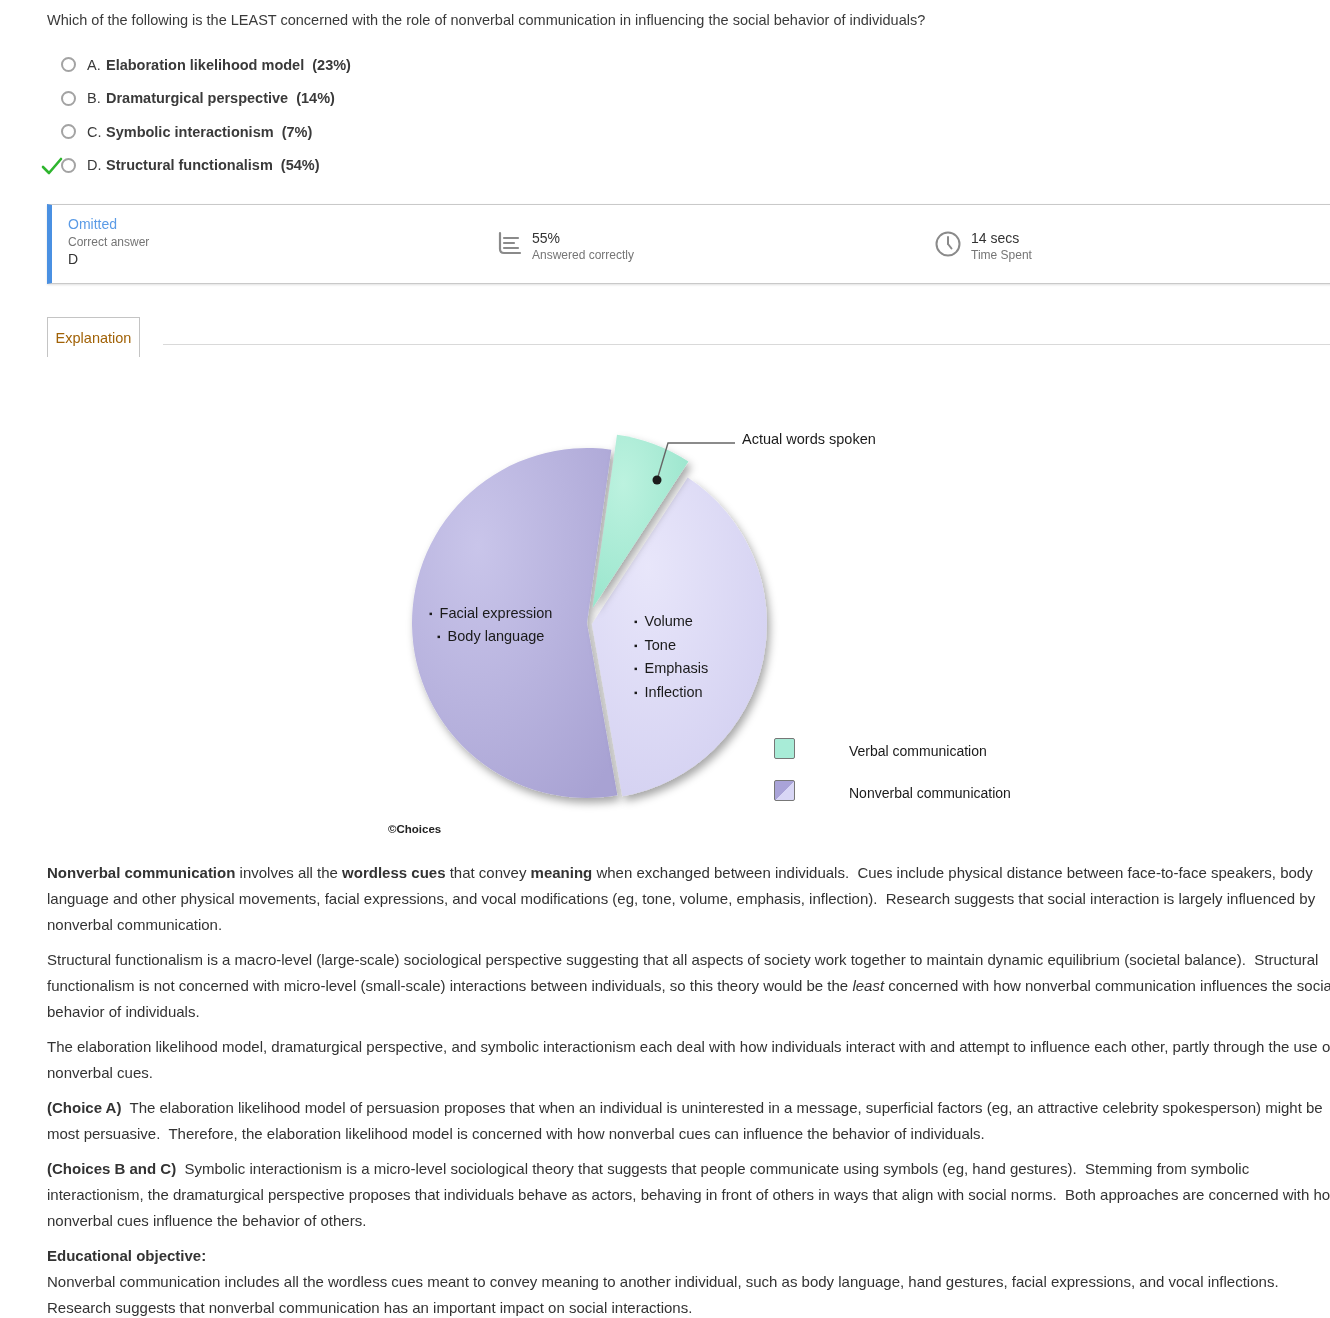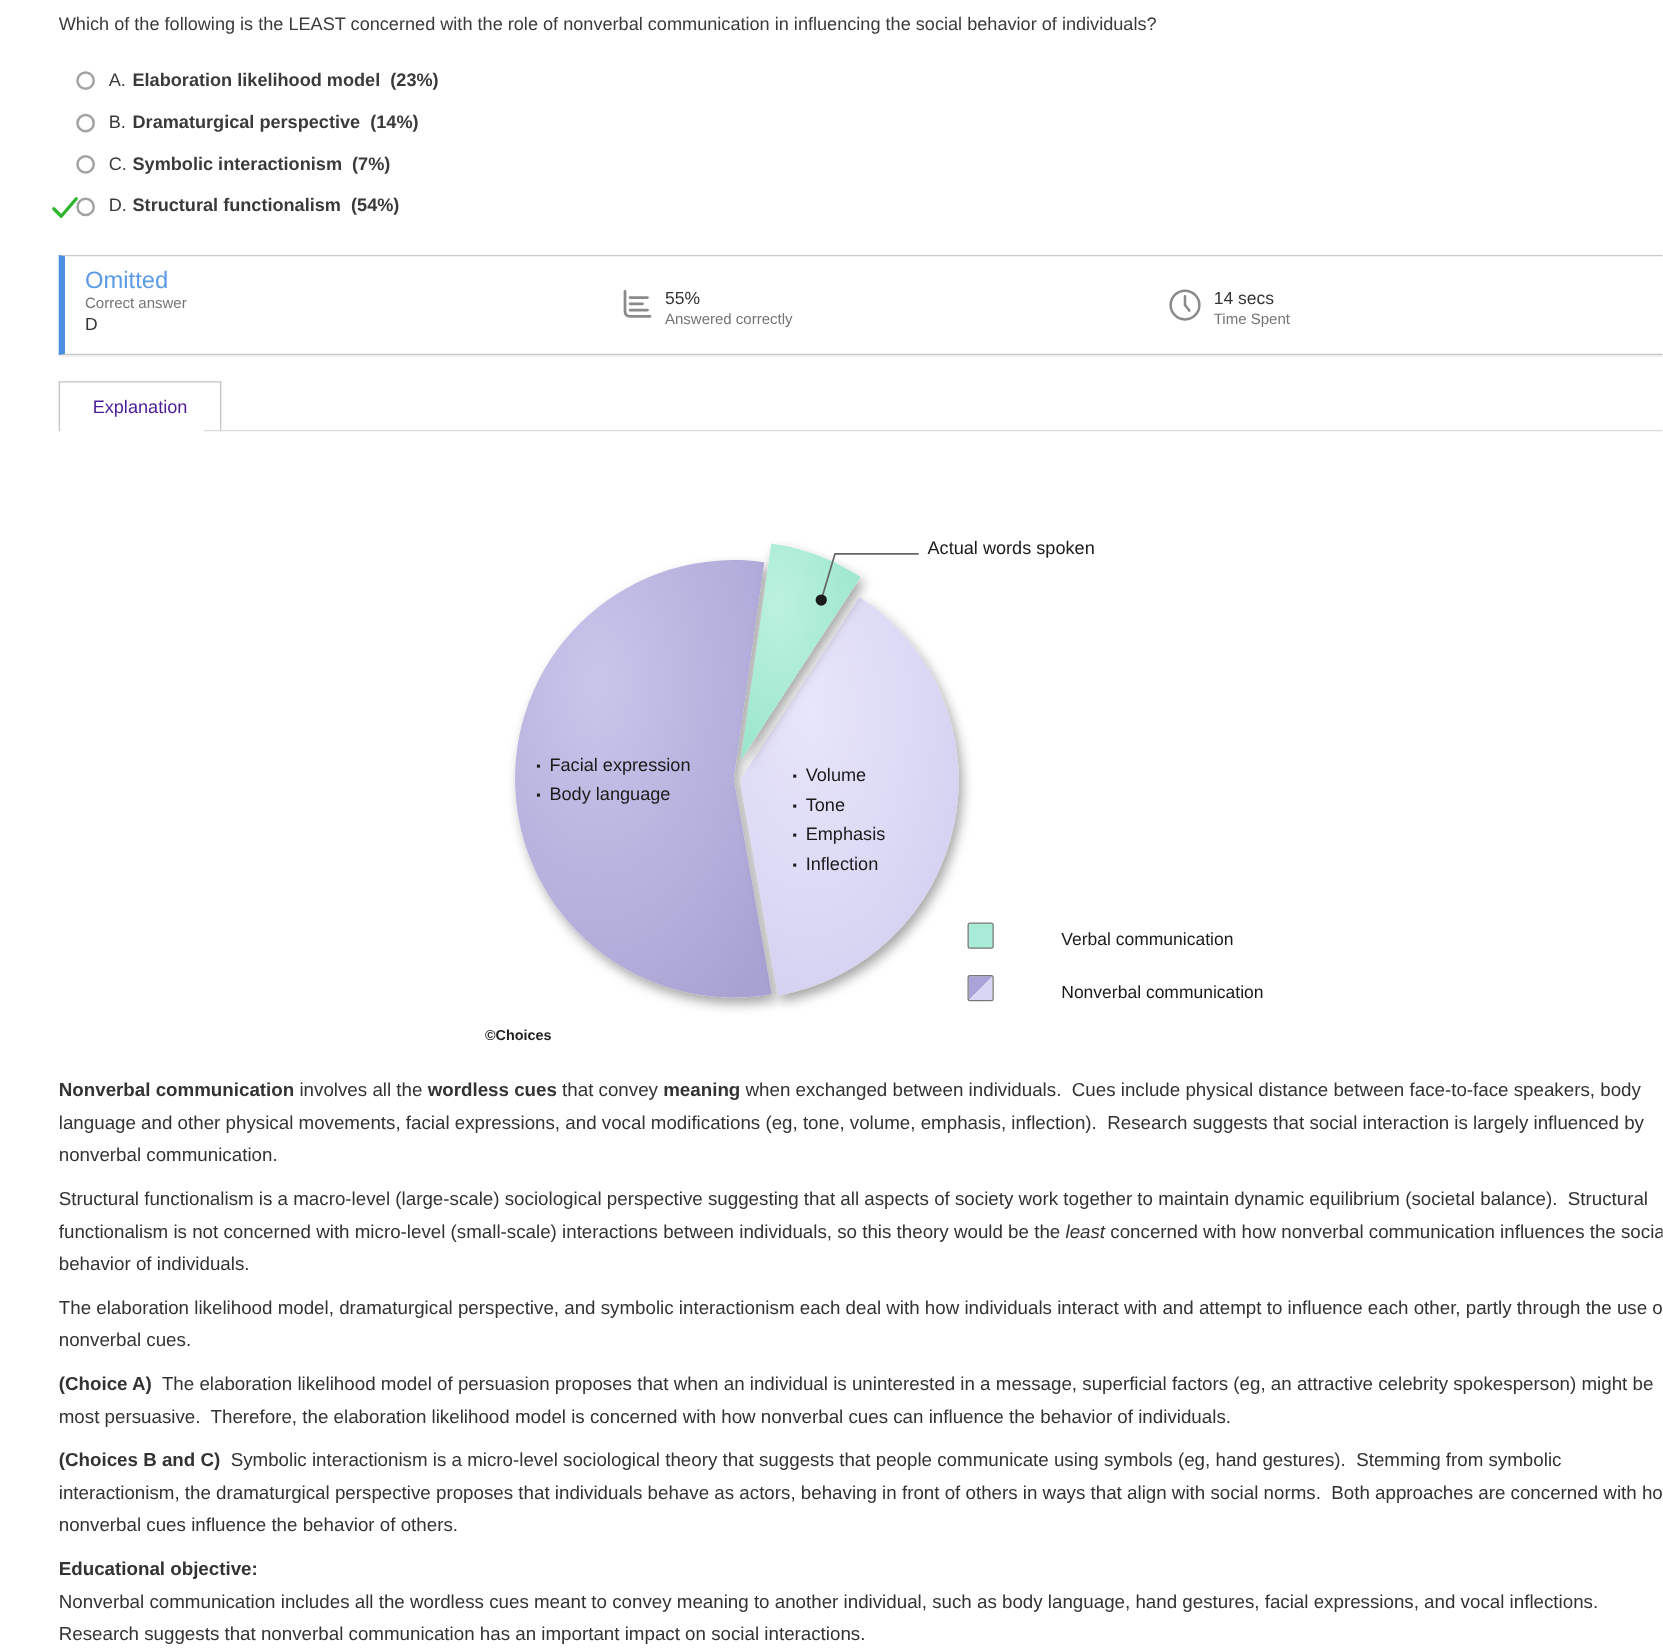--- a/index.html
+++ b/index.html
@@ -27,46 +27,46 @@
   .choice-text { white-space: pre; font-weight: bold; }
 
   
   .result-card {
     position: relative; margin: 22px 17px 0; height: 80px;
     border: 1px solid #c9c9c9; border-left: 5px solid #4a90e2;
     box-shadow: 0 1px 2px rgba(0,0,0,0.12);
     background: #fff;
   }
   .rc-left { position: absolute; left: 16px; top: 10px; }
-  .rc-status { font-size: 19px; color: #5b9be6; line-height: 19px; }
+  .rc-status { font-size: 14px; color: #5b9be6; line-height: 19px; }
   .rc-sub { font-size: 12px; color: #757575; line-height: 16px; }
   .rc-ans { font-size: 14px; color: #333; line-height: 18px; }
   .rc-mid { position: absolute; left: 443px; top: 25px; display: flex; align-items: flex-start; }
   .rc-right { position: absolute; left: 882px; top: 25px; display: flex; align-items: flex-start; }
   .rc-icon { width: 28px; height: 28px; margin-right: 9px; flex: 0 0 auto; }
   .rc-val { font-size: 14px; color: #333; line-height: 17px; }
 
   
   .tab-row { position: relative; margin-top: 21px; height: 40px; }
   .tab {
-    position: absolute; left: 17px; top: 0; width: 130px; height: 40px;
+    position: absolute; left: 17px; top: 12px; width: 93px; height: 40px;
     border: 1px solid #c4c4c4; border-bottom: none; background: #fff;
     display: flex; align-items: center; justify-content: center;
-    font-size: 14.5px; color: #4c1d95; cursor: pointer;
+    font-size: 14.5px; color: #a16207; cursor: pointer;
   }
   .tab-underline { position: absolute; left: 133px; right: 0; top: 39px; height: 1px; background: #d9d9d9; }
 
   
   .chart-area { position: relative; height: 513px; }
   .chart-title { position: absolute; left: 0; top: 36px; width: 100%; text-align: center; font-size: 15px; font-weight: bold; color: #1a1a1a; }
   .pie-svg { position: absolute; left: 357px; top: 78px; }
   .pie-label { position: absolute; font-size: 14.5px; color: #1a1a1a; }
   .pie-label div { white-space: nowrap; }
   .pie-label .bullet { font-size: 10px; vertical-align: 1px; margin-right: 7px; }
-  .label-left { left: 399px; top: 257px; line-height: 23px; }
+  .label-left { left: 399px; top: 257px; line-height: 23px; text-align: center; }
   .label-right { left: 604px; top: 265px; line-height: 22.5px; }
   .annotation { position: absolute; left: 712px; top: 86px; font-size: 14.5px; color: #1a1a1a; white-space: nowrap; }
   .legend { position: absolute; left: 744px; top: 392px; }
   .legend-item { display: flex; align-items: flex-end; height: 22px; margin-bottom: 20px; gap: 45px; }
   .legend-swatch { width: 21px; height: 21px; border: 1px solid #777; border-radius: 2px; margin-right: 9px; flex: 0 0 auto; }
   .legend-label { font-size: 14px; color: #1a1a1a; white-space: nowrap; }
   .chart-source { position: absolute; left: 358px; top: 478px; font-size: 11.5px; font-weight: 600; color: #222; }
 
   
   .explanation-body { padding: 2px 17px 0; }

